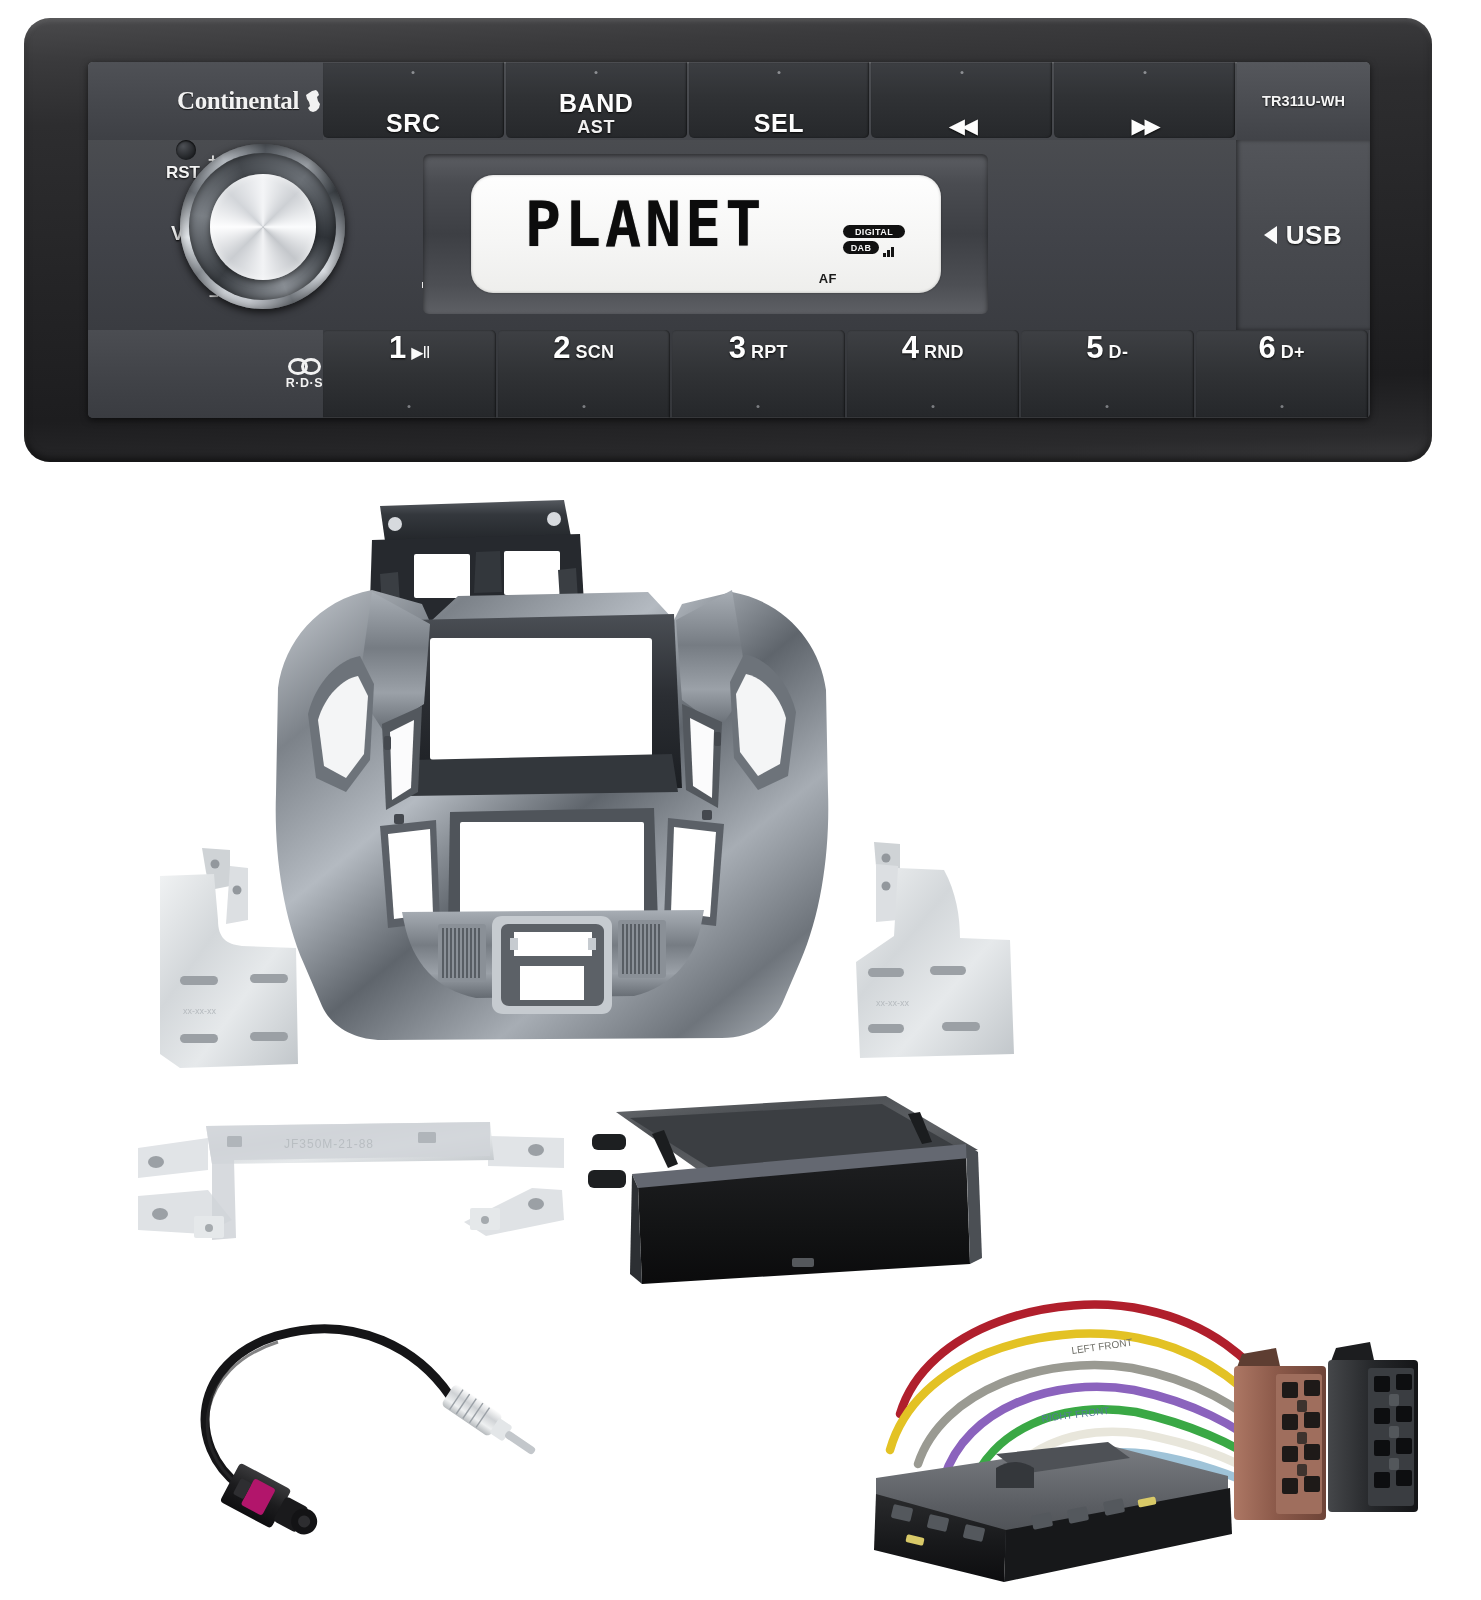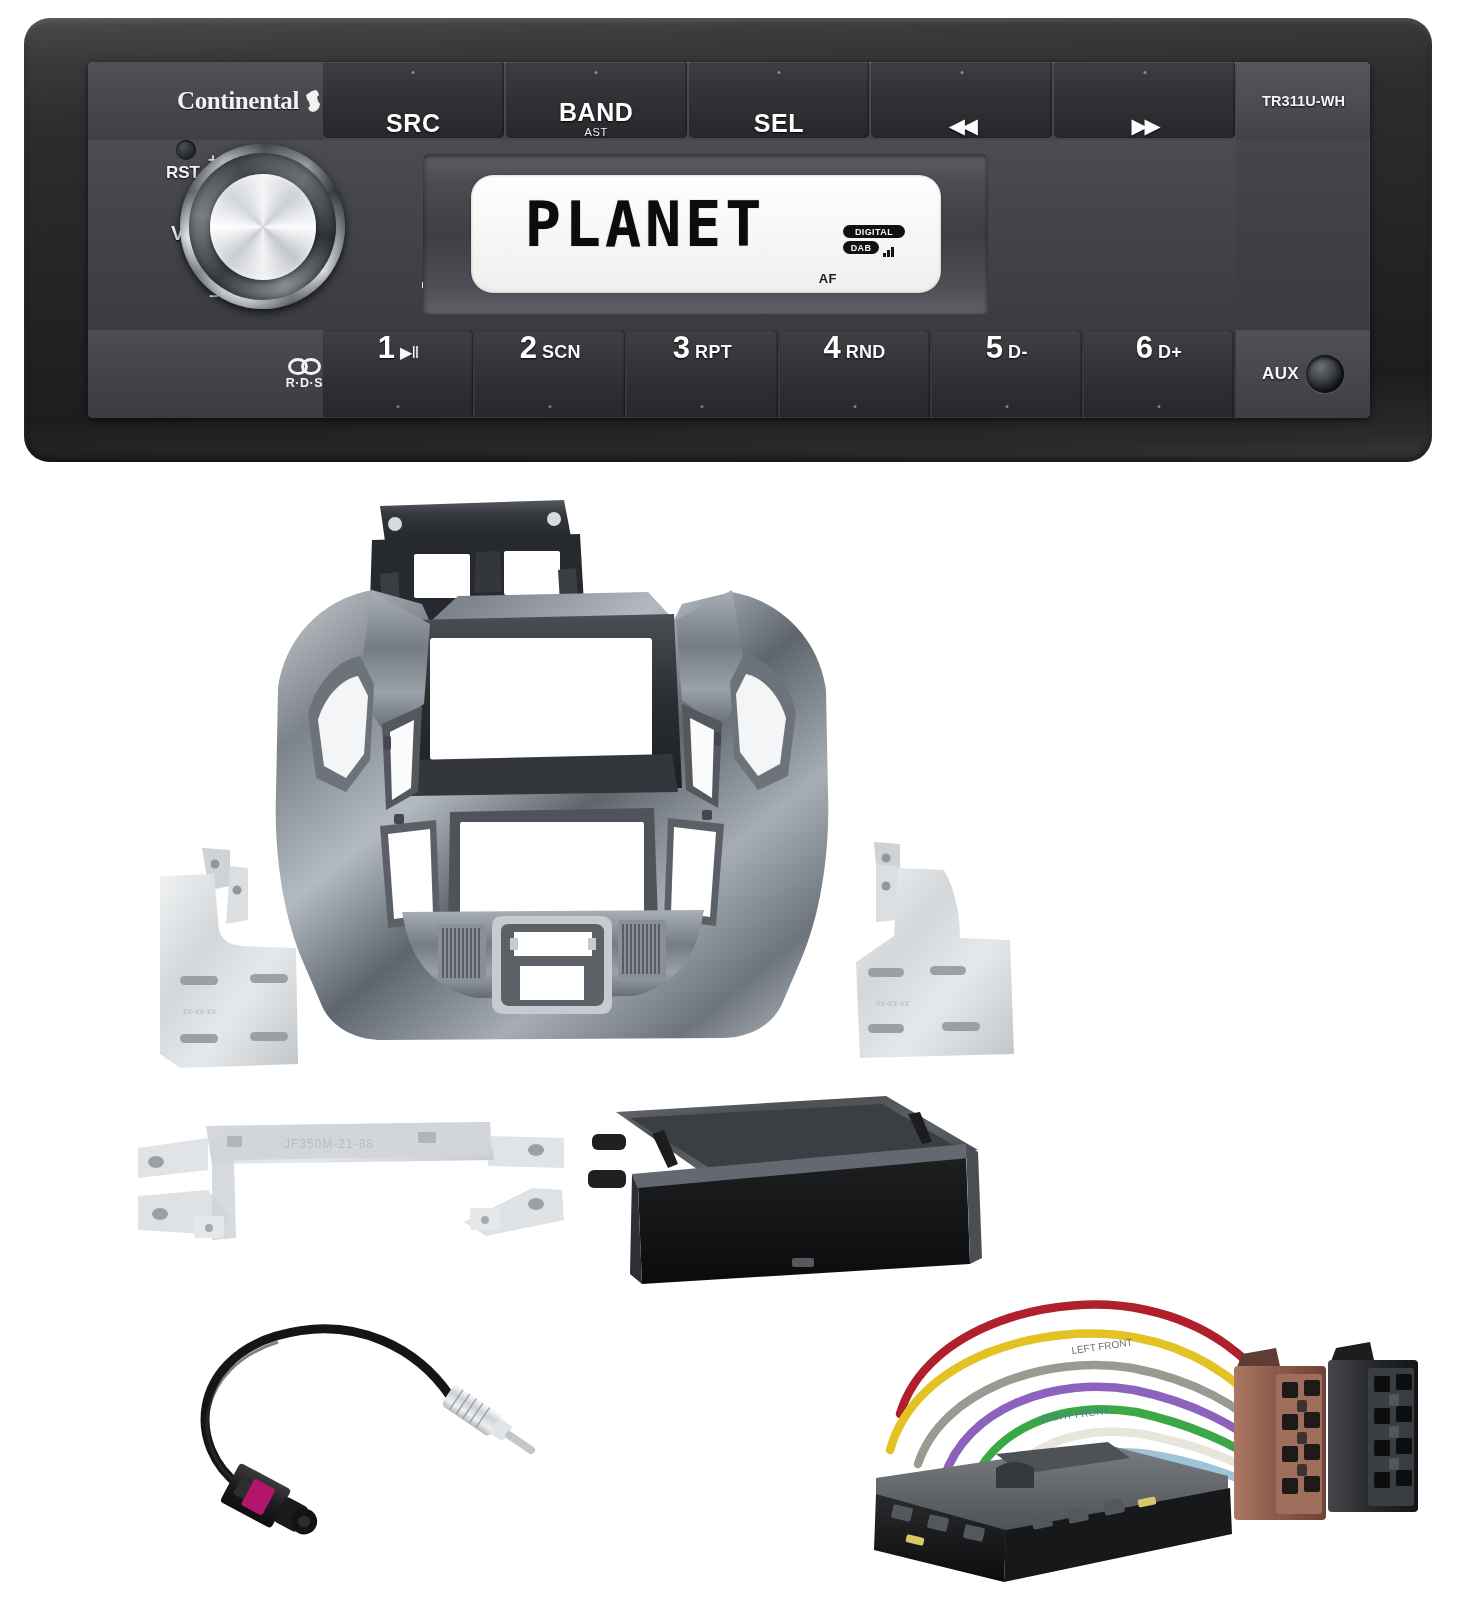--- a/index.html
+++ b/index.html
@@ -52,21 +52,21 @@
     border-radius: 0 0 5px 5px;
     display:flex; flex-direction:column; align-items:center; justify-content:flex-end;
     box-shadow: inset 0 1px 0 rgba(255,255,255,.12), inset -1px 0 2px rgba(0,0,0,.5);
     cursor:pointer;
   }
   .tbtn .lbl {
     color:#fdfdfd; font-size:25px; font-weight:700; letter-spacing:.6px;
     text-shadow:0 1px 2px rgba(0,0,0,.9);
   }
   .tbtn .sub {
-    color:#f0f0f0; font-size:11px; font-weight:400; letter-spacing:.7px;
+    color:#f0f0f0; font-size:18px; font-weight:700; letter-spacing:.7px;
     margin-top:-1px; text-shadow:0 1px 2px rgba(0,0,0,.9);
   }
   .tbtn .dot {
     position:absolute; top:9px; left:50%; transform:translateX(-50%);
     width:3px; height:3px; border-radius:50%; background:#8d8f93;
   }
   .tbtn .glyph { color:#fdfdfd; font-size:21px; letter-spacing:-3px; text-shadow:0 1px 2px rgba(0,0,0,.9); }
   .modelcell {
     width: 133px; height:78px;
     background: linear-gradient(180deg,#55575c 0%,#4a4c51 55%,#414348 100%);
@@ -313,20 +313,24 @@
                     <i></i>
                     <i></i>
                     <i></i>
                   </div>
               </div>
             </div>
             <div class="lcd-af">AF</div>
           </div>
         </div>
 
+        <div class="usb-panel">
+          <span class="usb-tri"></span>
+          <span>USB</span>
+        </div>
       </div>
 
       <div class="bot-row">
         <div class="rdscell">
           <div class="rds-logo">
             <div class="rds-rings">
                 <i></i>
                 <i></i>
               </div>
             <span class="rds-txt">R·D·S</span>
@@ -357,24 +361,20 @@
           <span class="num">5</span>
           <span class="fn">D-</span>
           <span class="dot2"></span>
         </div>
         <div class="bbtn">
           <span class="num">6</span>
           <span class="fn">D+</span>
           <span class="dot2"></span>
         </div>
 
-        <div class="auxcell">
-          <span>AUX</span>
-          <span class="aux-jack"></span>
-        </div>
       </div>
 
     </div>
   </div>
 
   <div class="fascia">
     <svg viewBox="0 0 580 600" width="580" height="600">
       <defs>
         <linearGradient id="gMet" x1="0" y1="0" x2="1" y2="1">
           <stop offset="0%" stop-color="#c9ced4"></stop>

